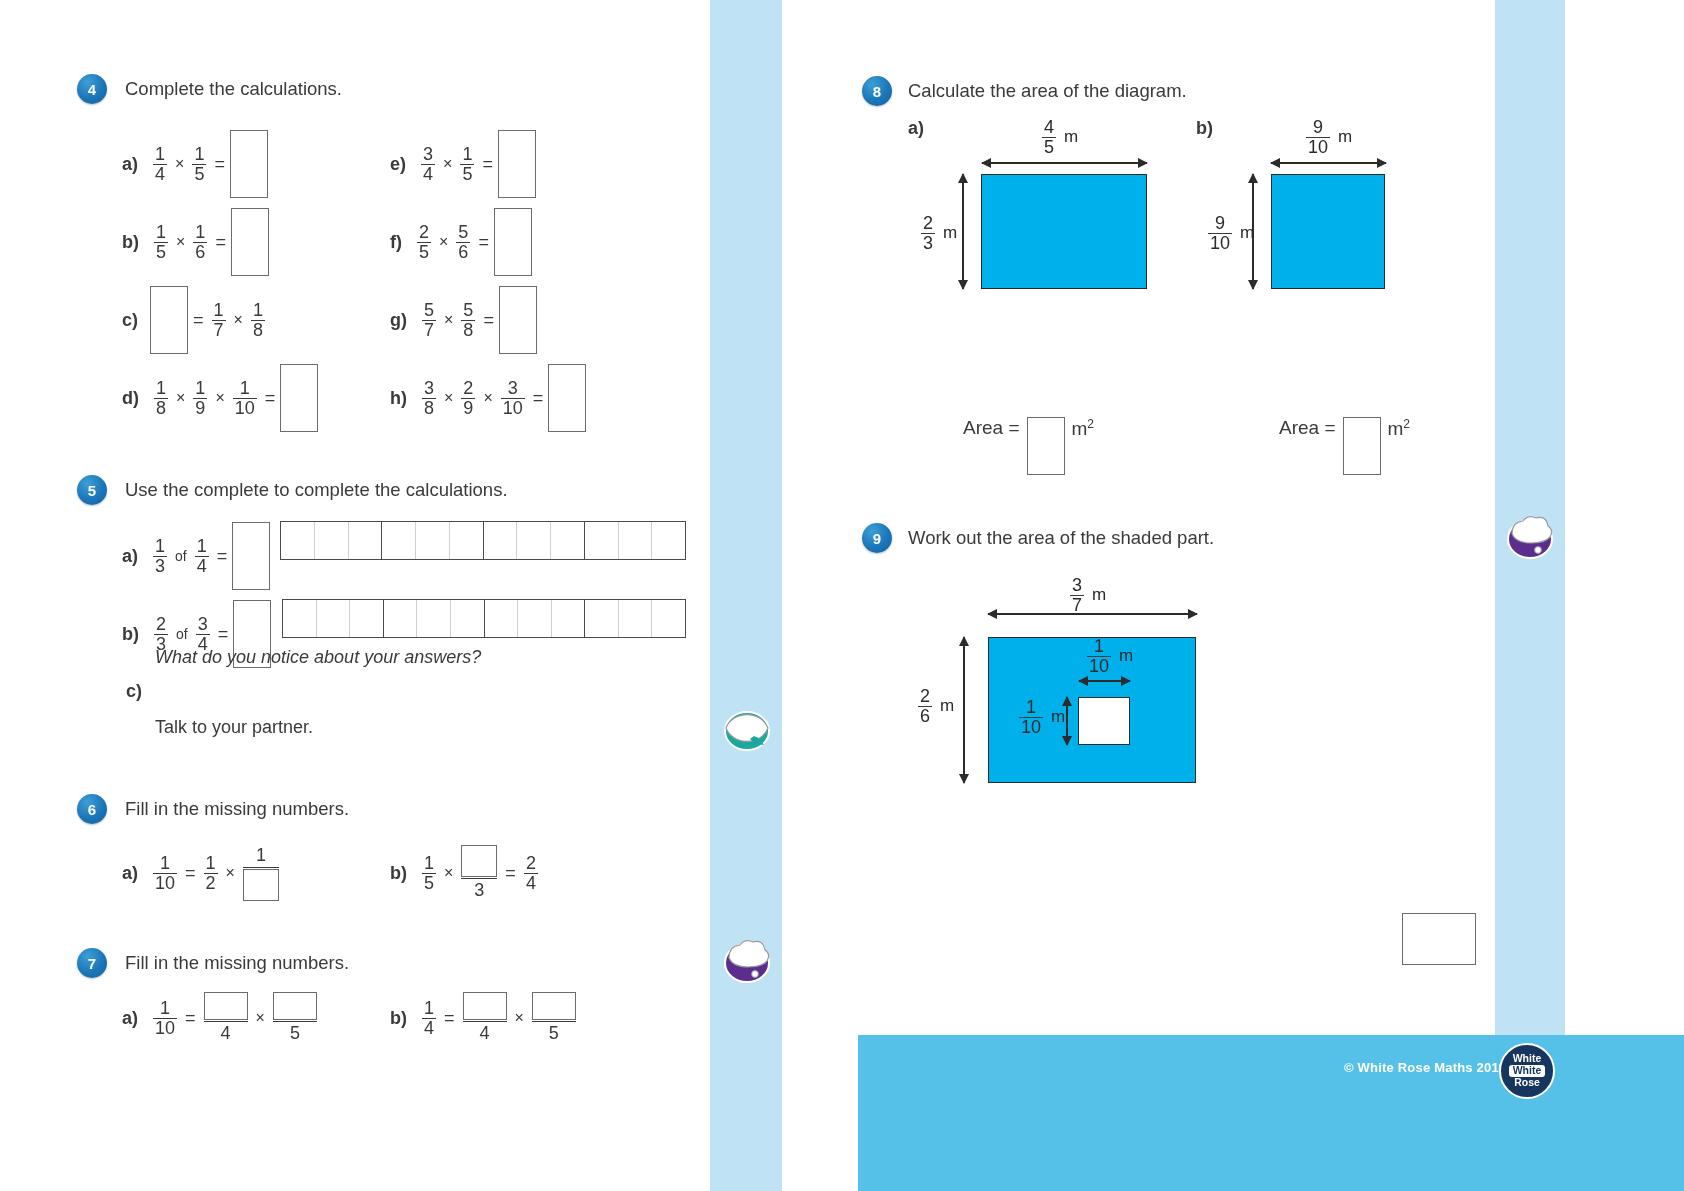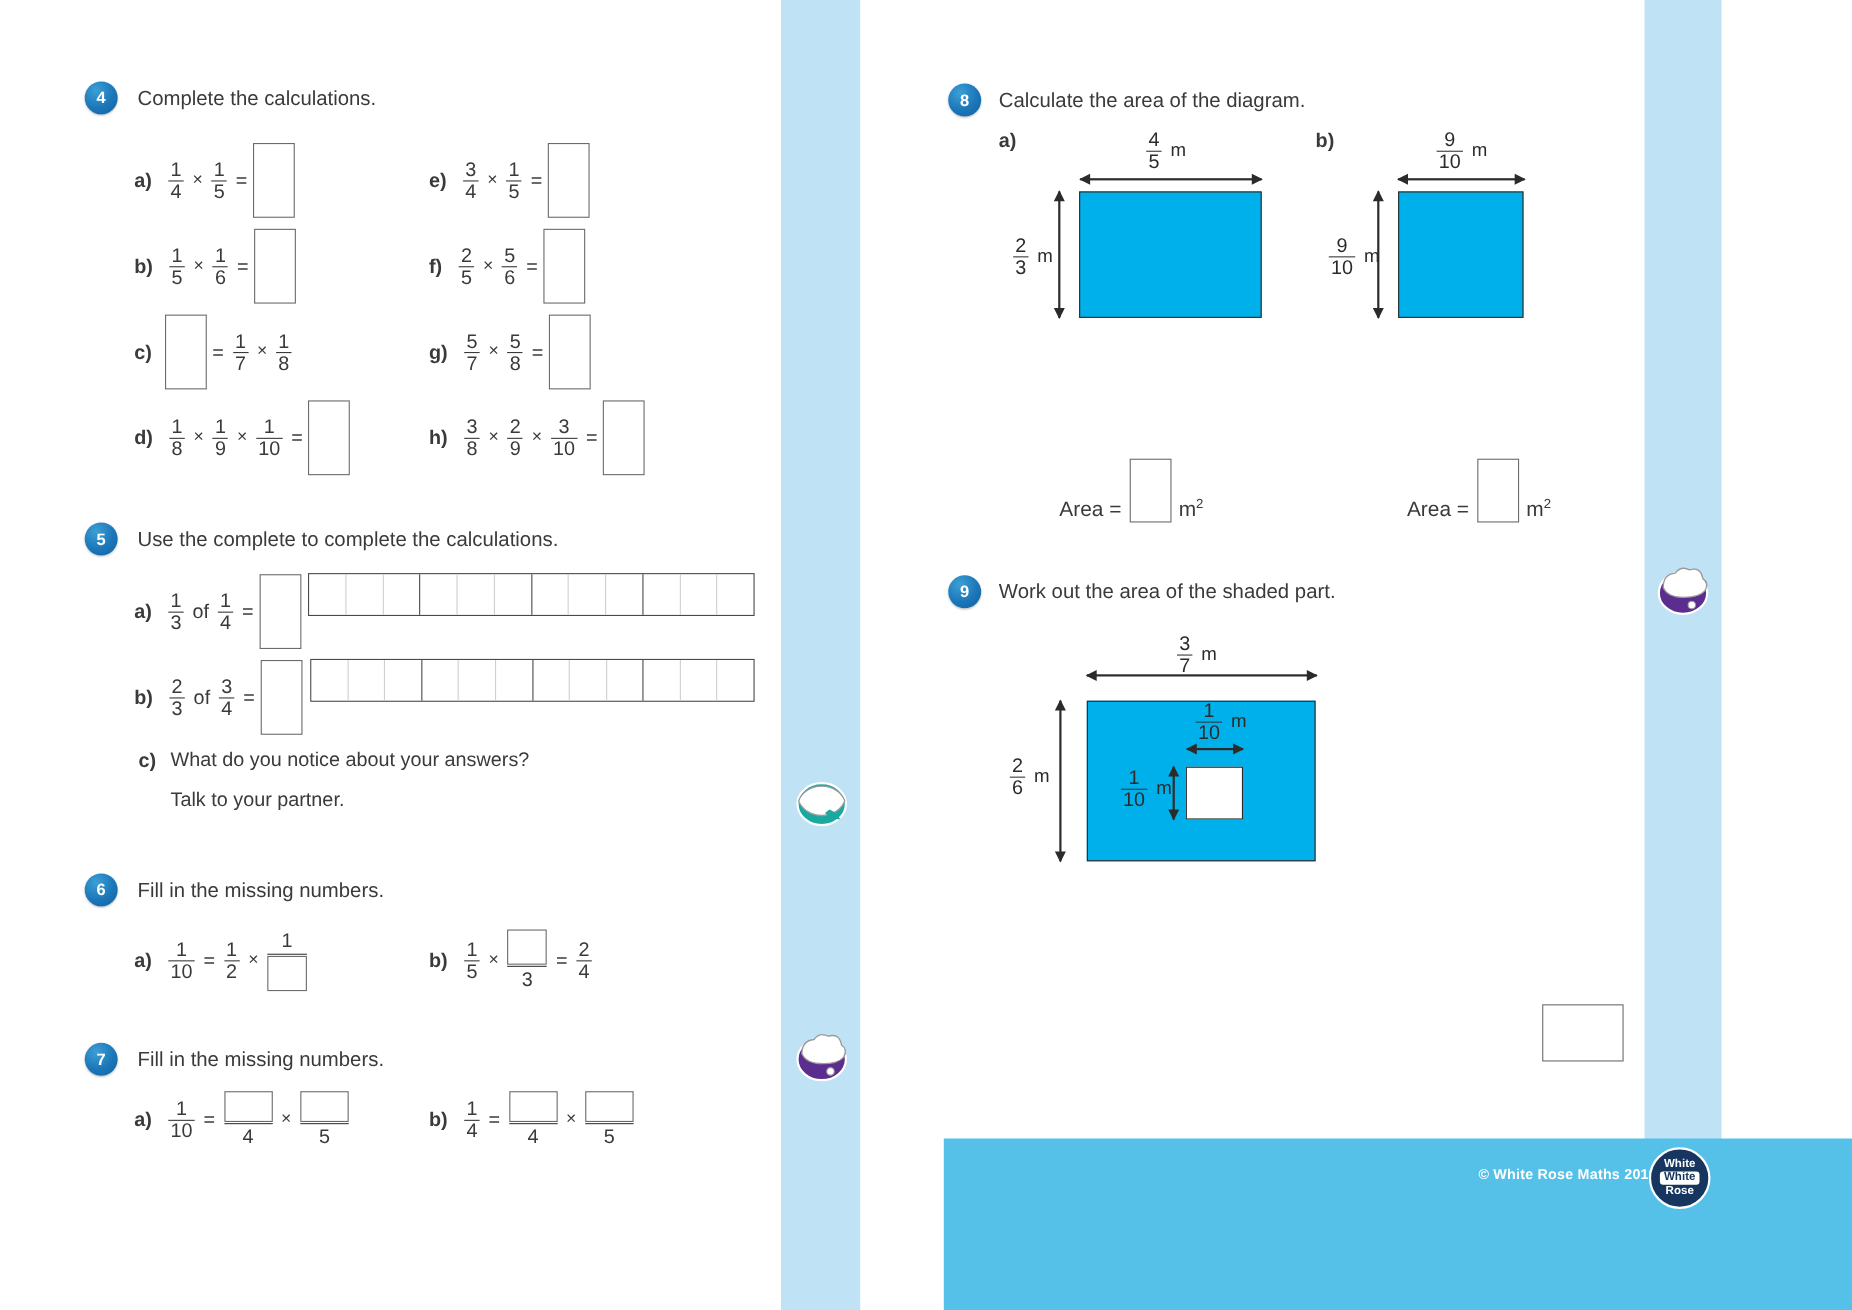--- a/index.html
+++ b/index.html
@@ -103,21 +103,21 @@
     align-items: center;
     justify-content: center;
     line-height: 1.05;
     margin: 0 3px;
     font-size: 18px;
   }
   .frac .num { padding: 0 2px; }
   .frac .den { padding: 0 2px; border-top: 1.6px solid #3a3a3a; }
   .op { margin: 0 5px; font-size: 16px; }
   .eqsign { margin: 0 5px; font-size: 18px; }
-  .word { margin: 0 5px; font-size: 18px; }
+  .word { margin: 0 5px; font-size: 14px; }
 
   .ansbox {
     border: 1.6px solid #6b6b6b;
     background: #ffffff;
   }
   .box-tall { width: 38px; height: 68px; }
 
   
   .fracbox {
     display: inline-flex;
@@ -200,21 +200,21 @@
     width: 0; height: 0;
     border-left: 5px solid transparent;
     border-right: 5px solid transparent;
   }
   .arrow-v::before { top: -1px; border-bottom: 10px solid #2b2b2b; }
   .arrow-v::after  { bottom: -1px; border-top: 10px solid #2b2b2b; }
 
   .area-line {
     position: absolute;
     display: flex;
-    align-items: flex-end;
+    align-items: flex-start;
     font-size: 19px;
     color: #3a3a3a;
   }
   .area-line .lbl { margin-right: 7px; }
   .area-line .unit { margin-left: 7px; font-size: 19px; }
   .area-line sup { font-size: 12px; }
 
   
   .icon-badge {
     position: absolute;
@@ -471,21 +471,21 @@
       <div class="cell"></div>
     </div>
   <div class="seg">
       <div class="cell"></div>
       <div class="cell"></div>
       <div class="cell"></div>
     </div>
 </div>
 
 <div class="part" style="left:126px; top:681px;">c)</div>
-<div class="qtext" style="left:155px; top:680px; font-size:18px;">What do you notice about your answers?</div>
+<div class="qtext" style="left:155px; top:647px; font-size:18px;font-style:italic;">What do you notice about your answers?</div>
 <div class="qtext" style="left:155px; top:717px; font-size:18px;">Talk to your partner.</div>
 
 <div class="qnum" style="left:77px; top:794px;">6</div>
 <div class="qtext" style="left:125px; top:798px;">Fill in the missing numbers.</div>
 
 <div class="eq" style="left:122px; top:845px;">
   <span class="part" style="position:static; margin-right:12px;">a)</span>
   <span class="frac">
     <span class="num">1</span>
     <span class="den">10</span>

